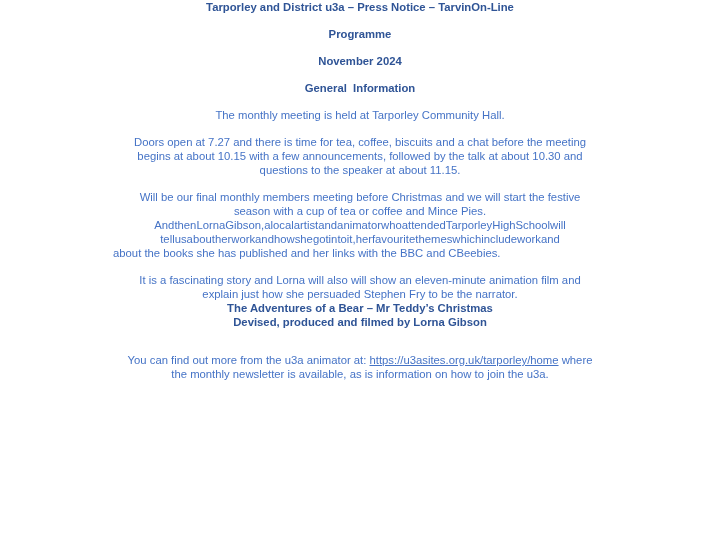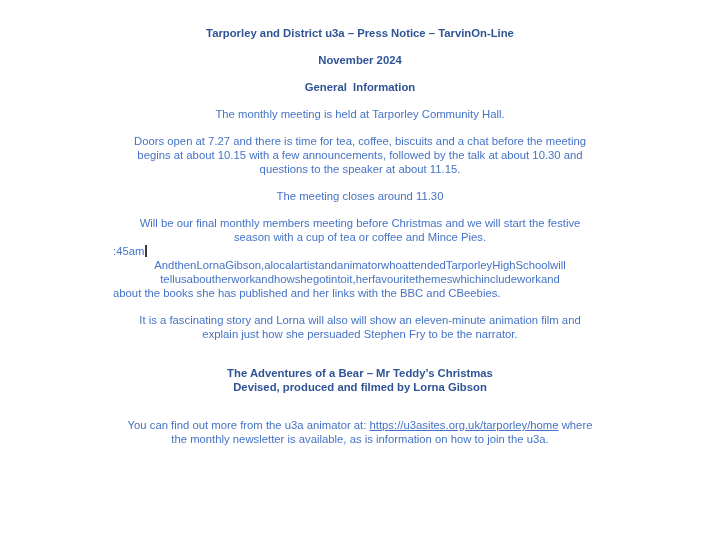--- a/index.html
+++ b/index.html
@@ -9,41 +9,40 @@
   }
   body {
     width: 720px;
     height: 540px;
     overflow: hidden;
     font-family: "Liberation Sans", sans-serif;
   }
   .doc {
     width: 494px;
     margin: 0 auto;
-    padding-top: 26px;
     font-size: 11.3px;
     line-height: 14px;
     color: #4573C6;
     text-align: center;
   }
   .h {
     color: #2F5496;
     font-weight: bold;
     white-space: pre;
   }
   .line { white-space: pre; }
   .jline {
     display: flex;
     justify-content: center;
     white-space: normal;
   }
   .left { text-align: left; }
   .mb13 { margin-bottom: 13px; }
   .mb16 { margin-bottom: 16px; }
-  .mb11 { margin-bottom: 25px; }
+  .mb11 { margin-bottom: 0; }
   .mb51 { margin-bottom: 24px; }
   .caret {
     display: inline-block;
     width: 1.5px;
     height: 12px;
     background: #3a3a3a;
     vertical-align: -2px;
     margin-left: 1px;
   }
   .footer-line { white-space: pre; }
@@ -53,42 +52,41 @@
     white-space: pre;
   }
 </style>
 </head>
 <body>
 
 <div class="doc">
 
   <div class="h mb13">Tarporley and District u3a – Press Notice – TarvinOn-Line</div>
 
+  <div class="h mb13">Programme</div>
 
   <div class="h mb13">November 2024</div>
 
   <div class="h mb13">General  Information</div>
 
   <div class="mb13">The monthly meeting is held at Tarporley Community Hall.</div>
 
   <div class="mb13">
       <div class="line">Doors open at 7.27 and there is time for tea, coffee, biscuits and a chat before the meeting</div>
       <div class="line">begins at about 10.15 with a few announcements, followed by the talk at about 10.30 and</div>
       <div class="line">questions to the speaker at about 11.15.</div>
     </div>
 
-  <div class="mb13">The meeting closes around 11.30</div>
 
 
   <div>
       <div class="line">Will be our final monthly members meeting before Christmas and we will start the festive</div>
       <div class="line">season with a cup of tea or coffee and Mince Pies.</div>
     </div>
 
-  <div class="left"><span>:45am</span><span class="caret"></span></div>
 
   <div class="left mb13">
       <div class="line jline">
         <span>And</span>
         <span>then</span>
         <span>Lorna</span>
         <span>Gibson,</span>
         <span>a</span>
         <span>local</span>
         <span>artist</span>

